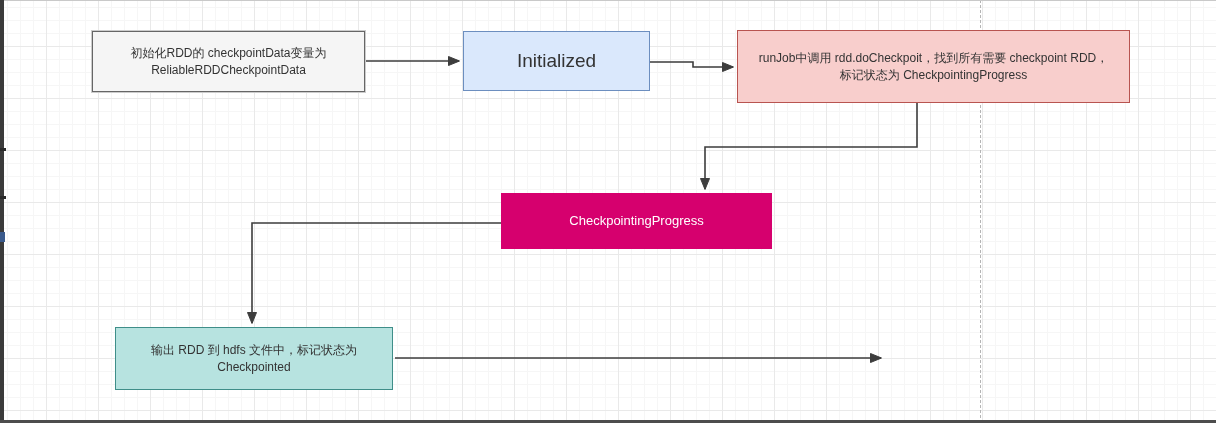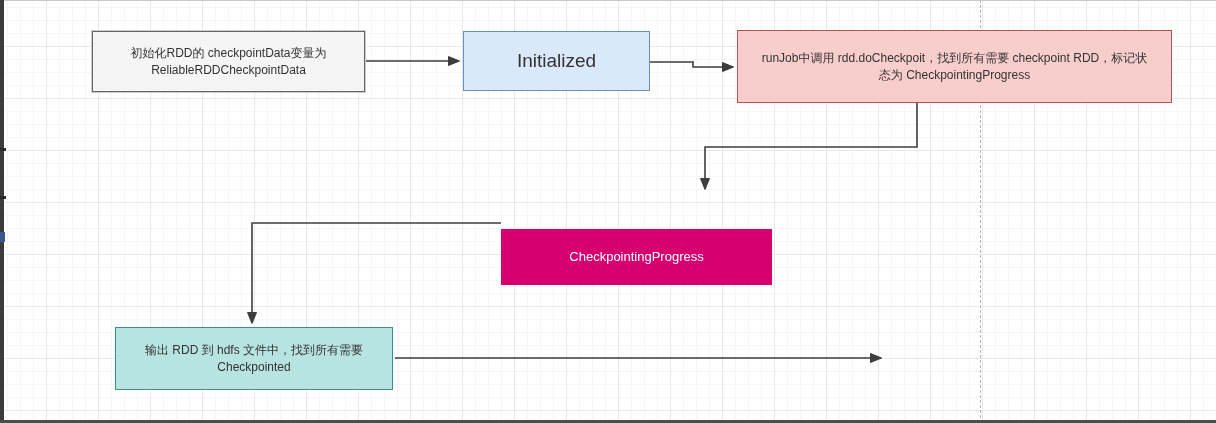--- a/index.html
+++ b/index.html
@@ -46,21 +46,21 @@
     box-sizing: border-box;
     font-size: 12px;
     line-height: 1.35;
     color: #333333;
     z-index: 3;
     padding: 2px 19px;
   }
   .node.gray    { background: #f5f5f5; border: 1px solid #666666; box-shadow: 0 0 0 1px #cccccc; }
   .node.blue    { background: #dae8fc; border: 1px solid #6c8ebf; font-size: 19px; }
   .node.red     { background: #f8cecc; border: 1px solid #b85450; }
-  .node.magenta { background: #d6006e; border: 1px solid #d6006e; color: #ffffff; font-size: 13px; margin-top: 36px; }
+  .node.magenta { background: #d6006e; border: 1px solid #d6006e; color: #ffffff; font-size: 13px; }
   .node.teal    { background: #b7e3e0; border: 1px solid #3f8e89; }
   .node.cyan    { background: #b1ddf0; border: 1px solid #10739e; font-size: 13px; color: #23445c; }
 </style>
 </head>
 <body>
 
 <div class="screen">
 
   <div class="topline"></div>
 
@@ -80,30 +80,30 @@
   <div class="page-break" style="left:980px"></div>
 
   <div class="node gray" style="left:92px; top:31px; width:273px; height:61px">
     <span>初始化RDD的 checkpointData变量为 ReliableRDDCheckpointData</span>
   </div>
 
   <div class="node blue" style="left:463px; top:31px; width:187px; height:60px">
     <span>Initialized</span>
   </div>
 
-  <div class="node red" style="left:737px; top:30px; width:435px; height:73px">
+  <div class="node red" style="left:737px; top:30px; width:393px; height:73px">
     <span>runJob中调用 rdd.doCheckpoit，找到所有需要 checkpoint RDD，标记状态为 CheckpointingProgress</span>
   </div>
 
   <div class="node magenta" style="left:501px; top:193px; width:271px; height:56px">
     <span>CheckpointingProgress</span>
   </div>
 
   <div class="node teal" style="left:115px; top:327px; width:278px; height:63px">
-    <span>输出 RDD 到 hdfs 文件中，找到所有需要 Checkpointed</span>
+    <span>输出 RDD 到 hdfs 文件中，标记状态为 Checkpointed</span>
   </div>
 
 
   <div class="left-edge">
     <span class="tick t1"></span>
     <span class="tick t2"></span>
     <span class="tick blue"></span>
   </div>
   <div class="bottom-edge"></div>
 

